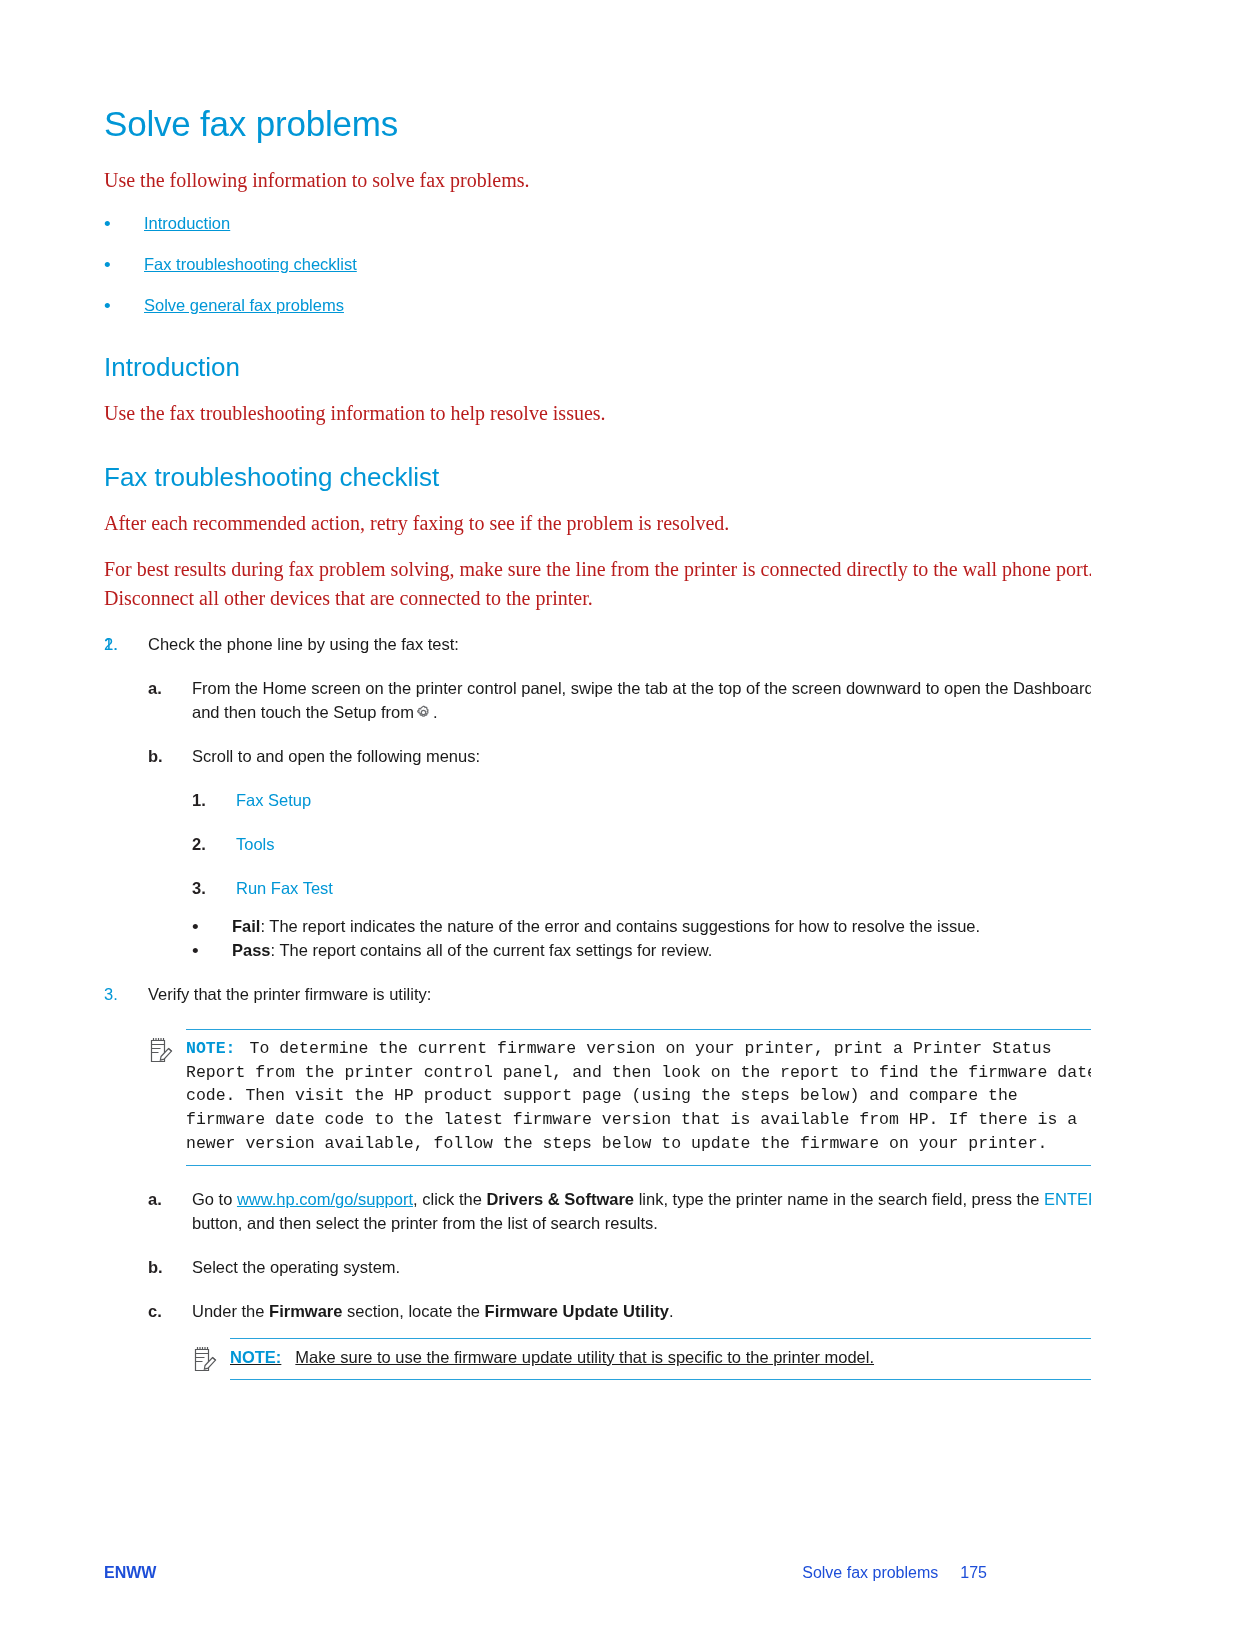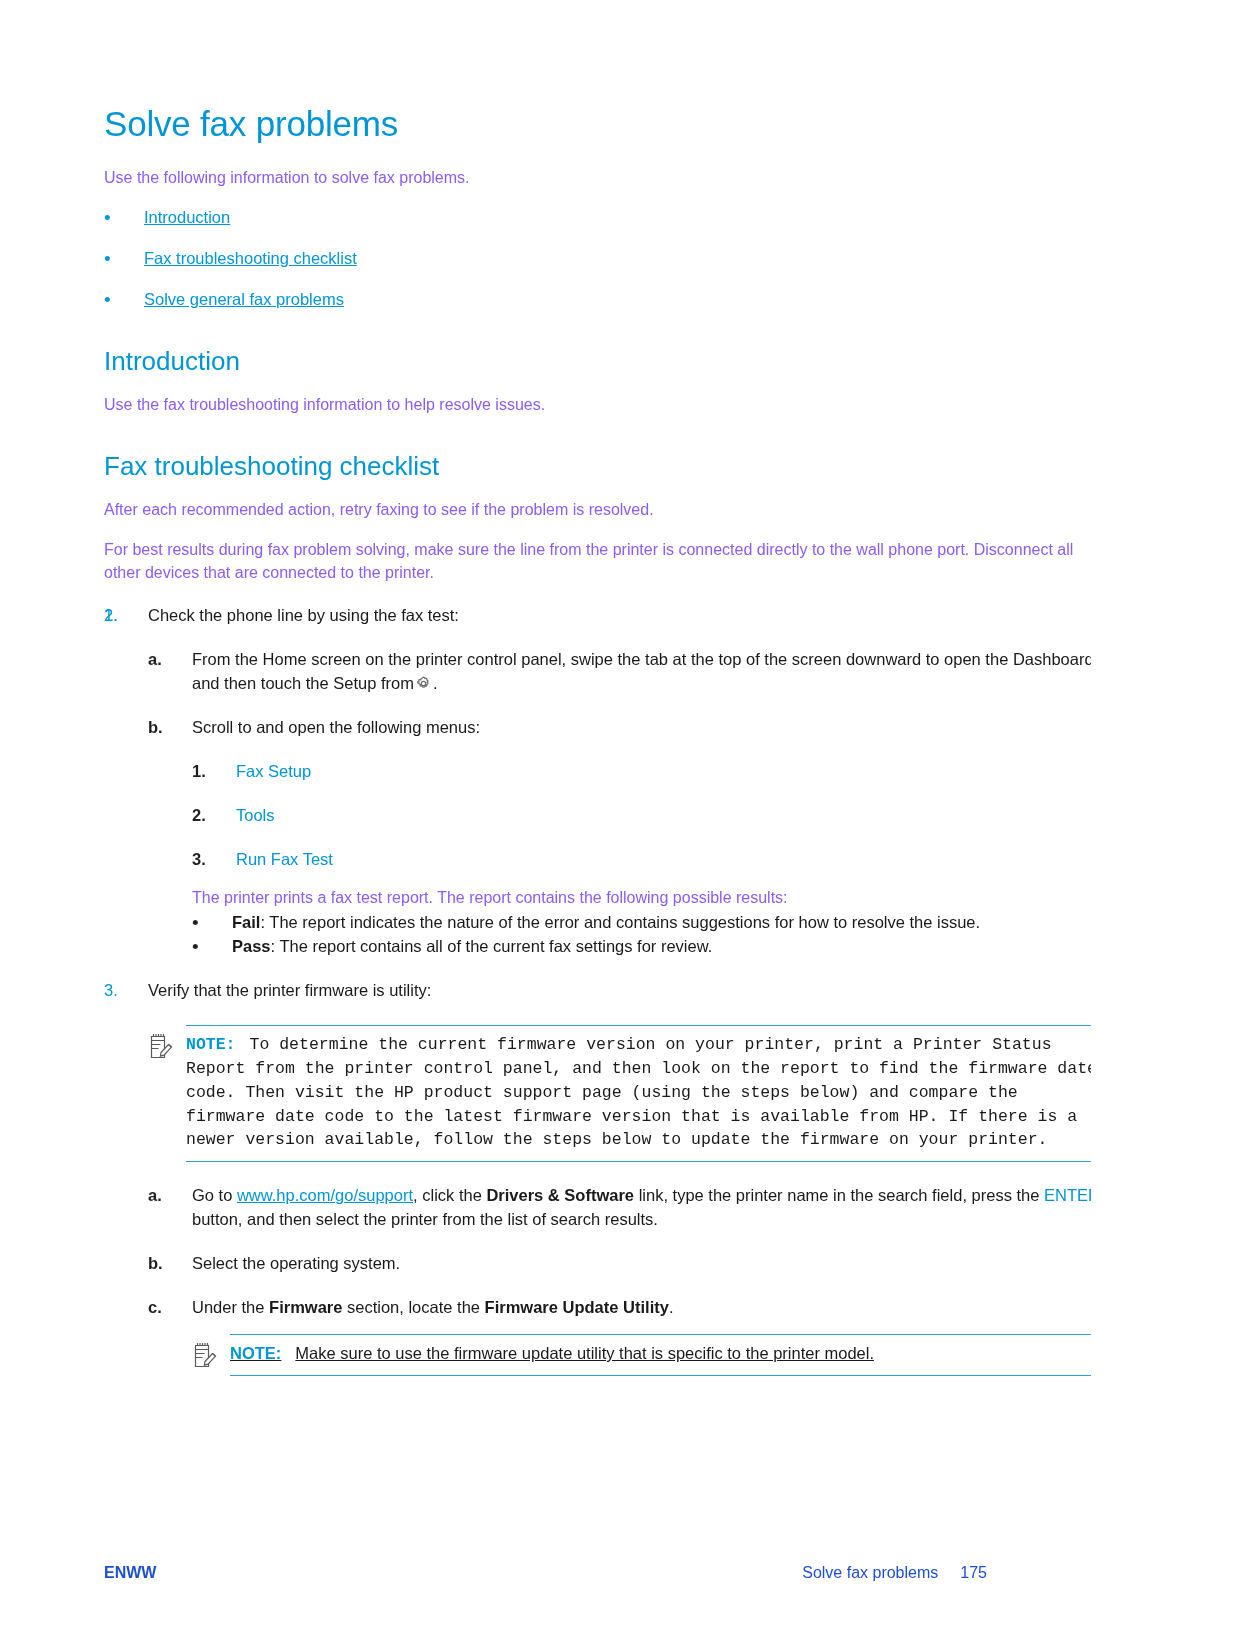--- a/index.html
+++ b/index.html
@@ -38,24 +38,25 @@
   h2.doc-h2 {
     font-size: 26px;
     font-weight: 400;
     color: #0096d6;
     margin: 34px 0 16px 0;
     line-height: 1.2;
   }
 
   
   p.body, .body {
-    font-size: 16px;
+    font-size: 20px;
     line-height: 1.45;
     margin: 0 0 17px 0;
-    color: #8b5cf6;
+    color: #b91c1c;
+    font-family: Liberation Serif, serif;
   }
   .indent-1 { margin-left: 96px; }
 
   a.doc-link,
   .doc-link {
     color: #0096d6;
     text-decoration: underline;
   }
   .blue-text { color: #0096d6; text-decoration: none; }
   .bold { font-weight: 700; }
@@ -227,21 +228,20 @@
               <li>
                 <span class="marker sub">2.</span>
                 <span class="blue-text">Tools</span>
               </li>
               <li style="margin-bottom:14px;">
                 <span class="marker sub">3.</span>
                 <span class="blue-text">Run Fax Test</span>
               </li>
             </ol>
 
-            <p class="body" style="margin:0 0 2px 0;">The printer prints a fax test report. The report contains the following possible results:</p>
 
             <ul class="bullets dark" style="margin-top:2px;">
               <li style="margin-bottom:0;">
                 <span class="bold">Fail</span><span>: The report indicates the nature of the error and contains suggestions for how to resolve the issue.</span>
               </li>
               <li>
                 <span class="bold">Pass</span><span>: The report contains all of the current fax settings for review.</span>
               </li>
             </ul>
           </li>

